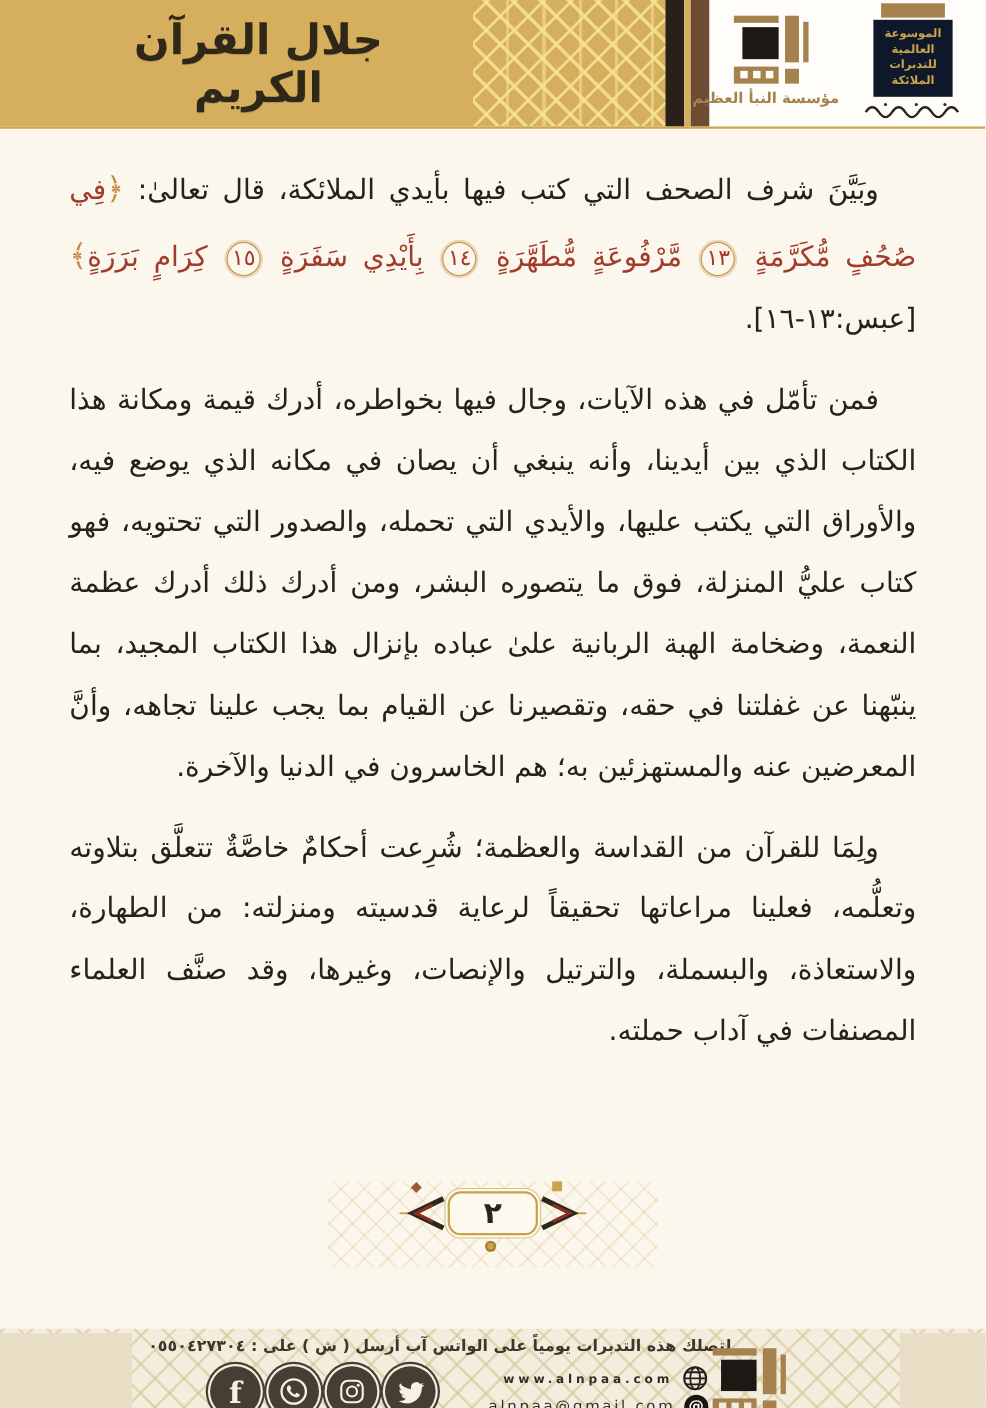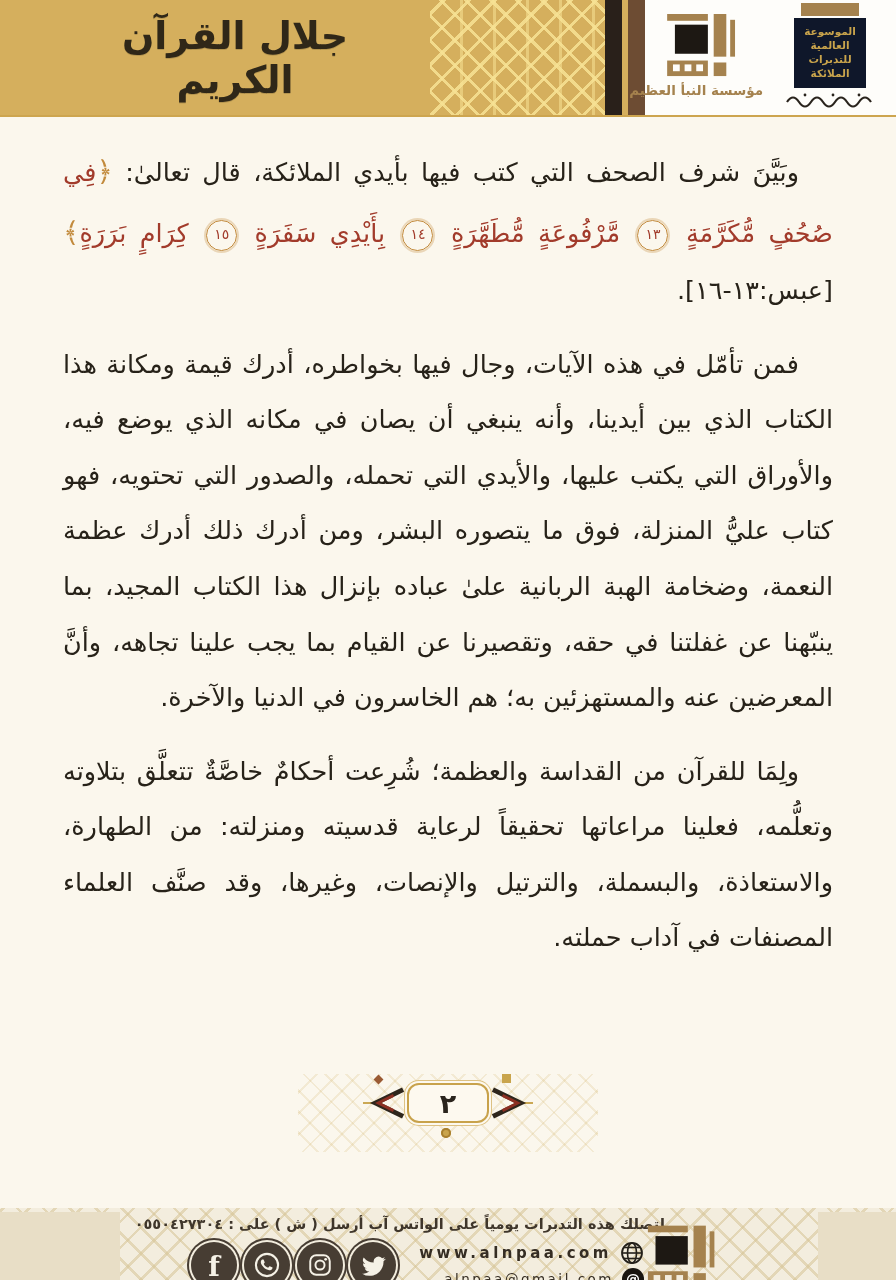--- a/index.html
+++ b/index.html
@@ -51,21 +51,21 @@
   .para{
     margin:0 0 18px 0;text-align:justify;text-indent:34px;
     font-size:25.5px;line-height:2.18;color:#272219;
   }
   .verse{color:#a23b2b;}
   .orn{color:#c28a3c;font-size:28px;}
   .ayah{
     display:inline-block;width:29px;height:29px;line-height:27px;text-align:center;
     border:1.5px solid #c28a3c;border-radius:50%;
     box-shadow:0 0 0 2px rgba(194,138,60,.30);
-    color:#a23b2b;font-size:14px;vertical-align:middle;margin:0 4px;text-indent:0;
+    color:#a23b2b;font-size:20px;vertical-align:middle;margin:0 4px;text-indent:0;
   }
   
   .pagenum-block{position:absolute;top:1066px;left:0;width:896px;height:90px;direction:ltr;}
   .pagenum-pattern{
     position:absolute;left:298px;top:8px;width:300px;height:78px;
     background:
       repeating-linear-gradient(45deg,transparent 0 13px,rgba(201,164,76,.16) 13px 15px),
       repeating-linear-gradient(-45deg,transparent 0 13px,rgba(201,164,76,.16) 13px 15px);
   }
   .dot-diamond{position:absolute;left:375px;top:10px;width:7px;height:7px;background:#9a5a33;transform:rotate(45deg);}
@@ -98,21 +98,21 @@
   }
   .social-icons{position:absolute;left:191px;top:34px;display:flex;gap:7px;}
   .sicon{
     width:46px;height:46px;border-radius:50%;background:#473d33;
     box-shadow:0 0 0 2px #f3edde,0 0 0 4px #473d33;
     display:flex;align-items:center;justify-content:center;color:#f5f1e6;
   }
   .sicon .fb{font-size:27px;font-weight:bold;font-family:"DejaVu Serif",serif;margin-top:2px;}
   .weblines{position:absolute;left:404px;top:32px;width:240px;}
   .webrow{display:flex;align-items:center;justify-content:flex-end;gap:8px;height:26px;direction:ltr;}
-  .web-text{font-size:15px;font-weight:bold;letter-spacing:3.5px;color:#352d23;}
+  .web-text{font-size:11px;font-weight:bold;letter-spacing:3.5px;color:#352d23;}
   .mail-text{font-size:13.5px;letter-spacing:2.5px;color:#352d23;}
   .at-circle{
     width:22px;height:22px;border-radius:50%;background:#191510;color:#fff;
     display:flex;align-items:center;justify-content:center;font-size:14px;font-weight:bold;
   }
   .footer-logo{position:absolute;left:646px;top:14px;}
 </style>
 </head>
 <body>
 

